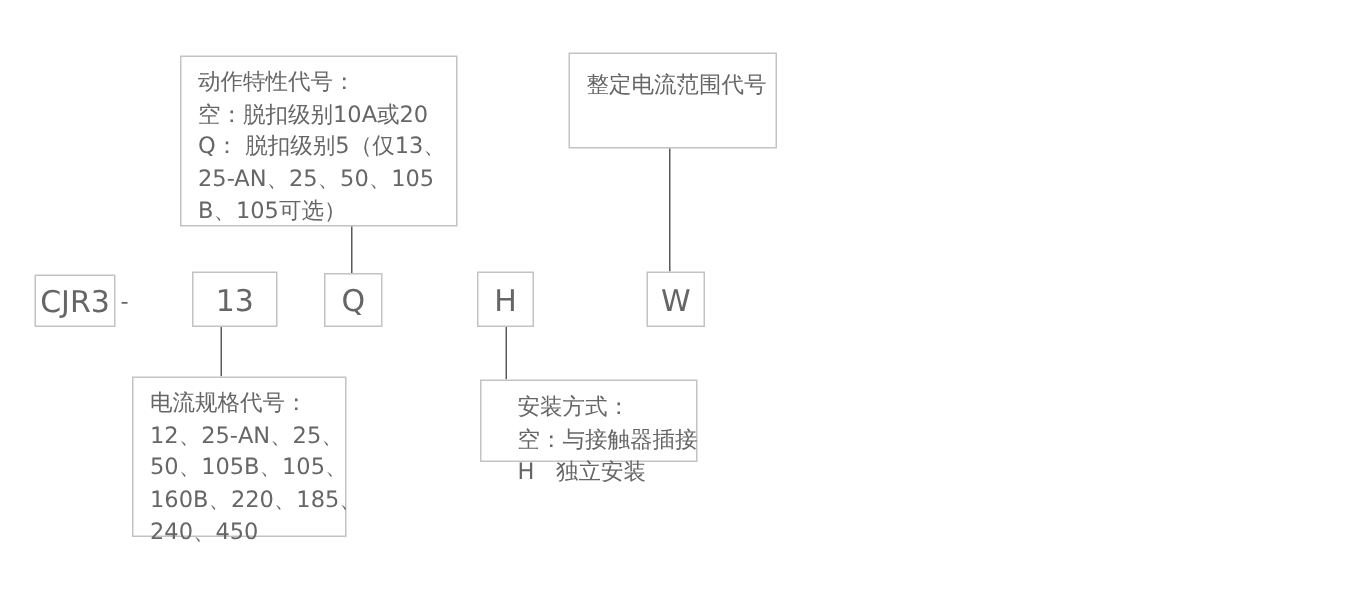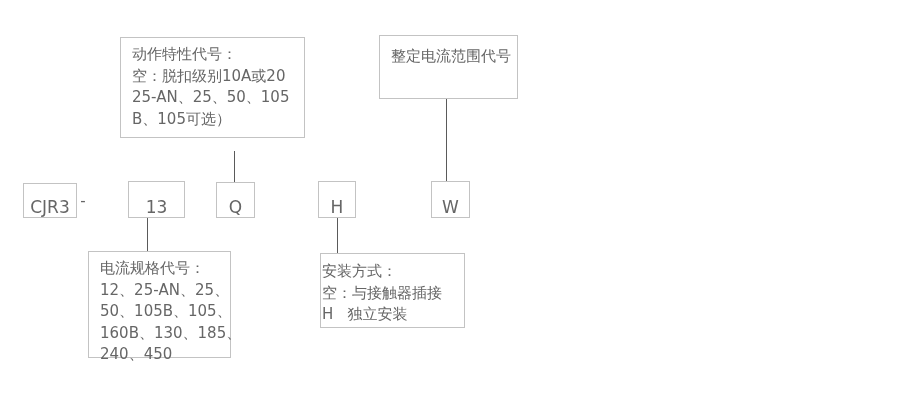--- a/index.html
+++ b/index.html
@@ -23,32 +23,32 @@
   }
   .box {
     position: absolute;
     border: 1px solid var(--color-border);
     background: var(--color-background);
     font-size: 15px;
     line-height: 21.5px;
     color: var(--color-text);
   }
   .box .line { white-space: pre; }
-  .callout-action   { left: 120px; top: 37px;  width: 185px; height: 101px; padding: 6px 8px 0 11px; }
+  .callout-action   { left: 120px; top: 37px;  width: 185px; height: 114px; padding: 6px 8px 0 11px; }
   .callout-range    { left: 379px; top: 35px;  width: 139px; height: 64px;  padding: 10px 8px 0 11px; }
   .callout-current  { left: 88px;  top: 251px; width: 143px; height: 107px; padding: 6px 6px 0 11px; }
-  .callout-mount    { left: 320px; top: 253px; width: 145px; height: 75px;  padding: 7px 6px 0 1px; }
+  .callout-mount    { left: 320px; top: 253px; width: 145px; height: 55px;  padding: 7px 6px 0 24px; }
   .codebox {
     position: absolute;
     border: 1px solid var(--color-border);
     background: var(--color-background);
     display: flex;
-    align-items: flex-end;
+    align-items: center;
     justify-content: center;
-    font-size: 17px;
+    font-size: 20px;
     color: var(--color-text);
   }
   .code-prefix { left: 23px;  top: 183px; width: 54px; height: 35px; }
   .code-seg-0  { left: 128px; top: 181px; width: 57px; height: 37px; }
   .code-seg-1  { left: 216px; top: 182px; width: 39px; height: 36px; }
   .code-seg-2  { left: 318px; top: 181px; width: 38px; height: 37px; }
   .code-seg-3  { left: 431px; top: 181px; width: 39px; height: 37px; }
   .separator {
     position: absolute;
     left: 78px; top: 183px; width: 10px; height: 35px;
@@ -66,20 +66,21 @@
   .vline-h  { left: 337px; top: 218px; height: 35px; }
 </style>
 </head>
 <body>
 
 <div class="canvas">
 
   <div class="box callout-action">
     <div class="line">动作特性代号：</div>
     <div class="line">空：脱扣级别10A或20</div>
+    <div class="line">Q： 脱扣级别5（仅13、</div>
     <div class="line">25-AN、25、50、105</div>
     <div class="line">B、105可选）</div>
   </div>
 
   <div class="box callout-range">
     <div class="line">整定电流范围代号</div>
   </div>
 
   <div class="vline vline-q"></div>
   <div class="vline vline-w"></div>
@@ -102,21 +103,21 @@
     <span>H</span>
   </div>
   <div class="codebox code-seg-3">
     <span>W</span>
   </div>
 
   <div class="box callout-current">
     <div class="line">电流规格代号：</div>
     <div class="line">12、25-AN、25、</div>
     <div class="line">50、105B、105、</div>
-    <div class="line">160B、130、185、</div>
+    <div class="line">160B、220、185、</div>
     <div class="line">240、450</div>
   </div>
 
   <div class="box callout-mount">
     <div class="line">安装方式：</div>
     <div class="line">空：与接触器插接</div>
     <div class="line">H   独立安装</div>
   </div>
 
 </div>

